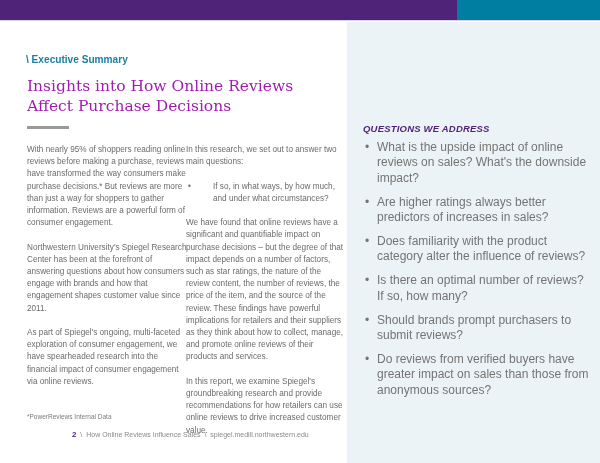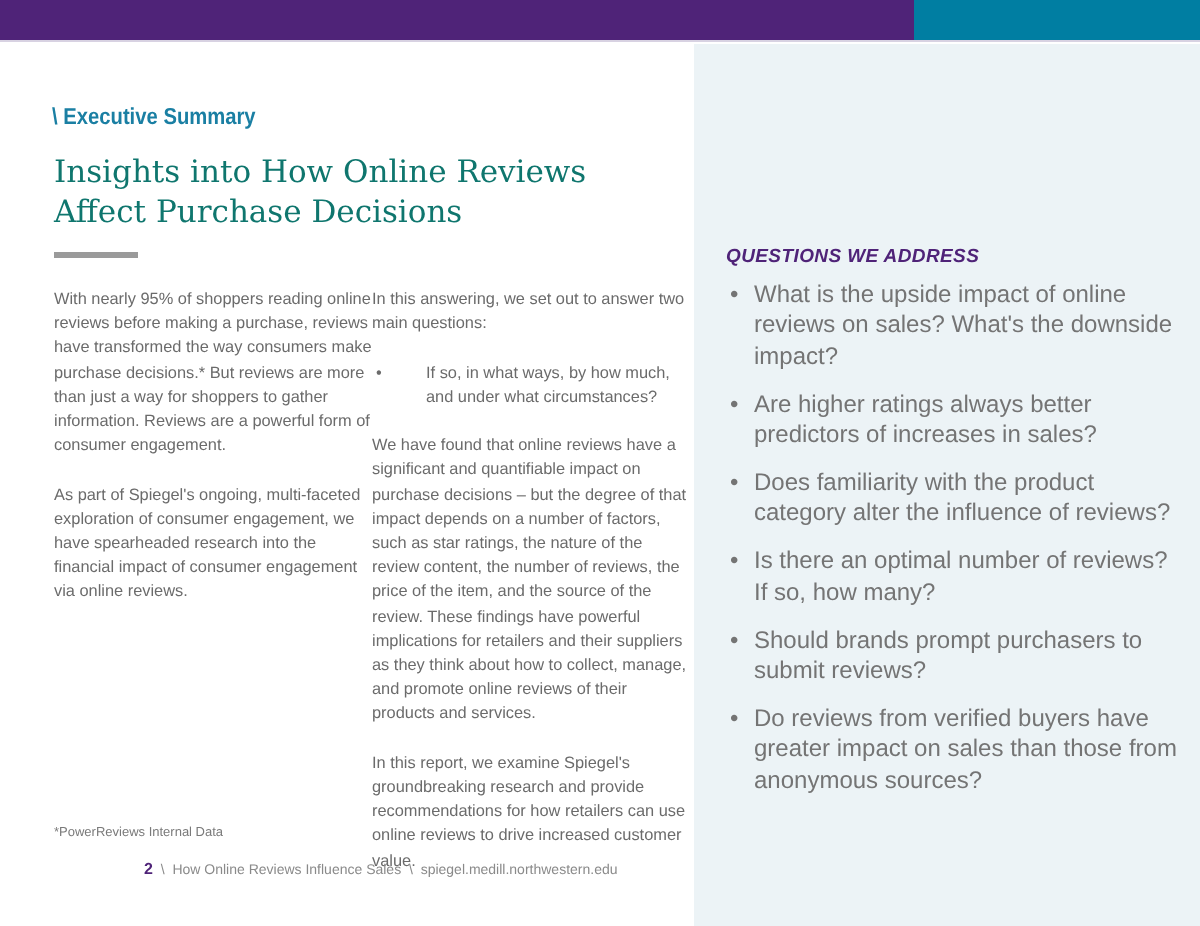--- a/index.html
+++ b/index.html
@@ -2,21 +2,21 @@
 <html><head>
 <meta charset="utf-8">
 <style>
   html, body { margin:0; padding:0; }
   body { width:600px; height:463px; position:relative; overflow:hidden; background:#ffffff; font-family:"Liberation Sans", sans-serif; }
   .topbar-purple { position:absolute; left:0; top:0; width:457px; height:20px; background:#4f2378; }
   .topbar-teal { position:absolute; left:457px; top:0; width:143px; height:20px; background:#007ea2; }
   .topbar-line { position:absolute; left:0; top:20px; width:600px; height:1px; background:#d8d2e2; }
   .side-panel { position:absolute; left:347px; top:22px; width:253px; height:441px; background:#ecf3f6; }
   .section-label { position:absolute; left:26px; top:53px; font-size:11.5px; font-weight:bold; color:#1a7fa3; letter-spacing:0px; font-family:"Liberation Sans", sans-serif; transform:scaleX(0.88); transform-origin:left; }
-  .title { position:absolute; left:27px; top:76px; width:300px; font-family:"DejaVu Serif", serif; font-size:15.5px; line-height:20px; color:#0f766e; }
+  .title { position:absolute; left:27px; top:76px; width:300px; font-family:"DejaVu Serif", serif; font-size:15.5px; line-height:20px; color:#a21caf; }
   .title-rule { position:absolute; left:27px; top:126px; width:42px; height:3px; background:#9a9a9a; }
   .col { position:absolute; font-size:8.2px; line-height:12.2px; color:#6b6b6b; }
   .col p { margin:0 0 12.2px 0; }
   .col1 { left:27px; top:144px; width:160px; }
   .col2 { left:186px; top:144px; width:160px; }
   .col2 ul { list-style:none; margin:0 0 12.2px 0; padding:0; }
   .col2 li { position:relative; padding-left:27px; margin-bottom:10px; }
   .col2 li::before { content:"•"; position:absolute; left:2px; top:0; }
   .footnote { position:absolute; left:27px; top:413px; font-size:6.5px; color:#7a7a7a; }
   .footer { position:absolute; left:27px; top:430px; font-size:7px; color:#8a8a8a; font-family:Liberation Sans, sans-serif;margin-left:45px; }
@@ -33,25 +33,26 @@
 <div class="topbar-teal"></div>
 <div class="topbar-line"></div>
 <div class="side-panel"></div>
 
 <div class="section-label">\ Executive Summary</div>
 <div class="title">Insights into How Online Reviews Affect Purchase Decisions</div>
 <div class="title-rule"></div>
 
 <div class="col col1">
   <p>With nearly 95% of shoppers reading online reviews before making a purchase, reviews have transformed the way consumers make purchase decisions.* But reviews are more than just a way for shoppers to gather information. Reviews are a powerful form of consumer engagement.</p>
+  <p>Northwestern University's Spiegel Research Center has been at the forefront of answering questions about how consumers engage with brands and how that engagement shapes customer value since 2011.</p>
   <p>As part of Spiegel's ongoing, multi-faceted exploration of consumer engagement, we have spearheaded research into the financial impact of consumer engagement via online reviews.</p>
 </div>
 
 <div class="col col2">
-  <p>In this answering, we set out to answer two main questions:</p>
+  <p>In this research, we set out to answer two main questions:</p>
   <ul>
     <li>If so, in what ways, by how much, and under what circumstances?</li>
   </ul>
   <p>We have found that online reviews have a significant and quantifiable impact on purchase decisions – but the degree of that impact depends on a number of factors, such as star ratings, the nature of the review content, the number of reviews, the price of the item, and the source of the review. These findings have powerful implications for retailers and their suppliers as they think about how to collect, manage, and promote online reviews of their products and services.</p>
   <p>In this report, we examine Spiegel's groundbreaking research and provide recommendations for how retailers can use online reviews to drive increased customer value.</p>
 </div>
 
 <div class="footnote">*PowerReviews Internal Data</div>
 
 <div class="footer">

